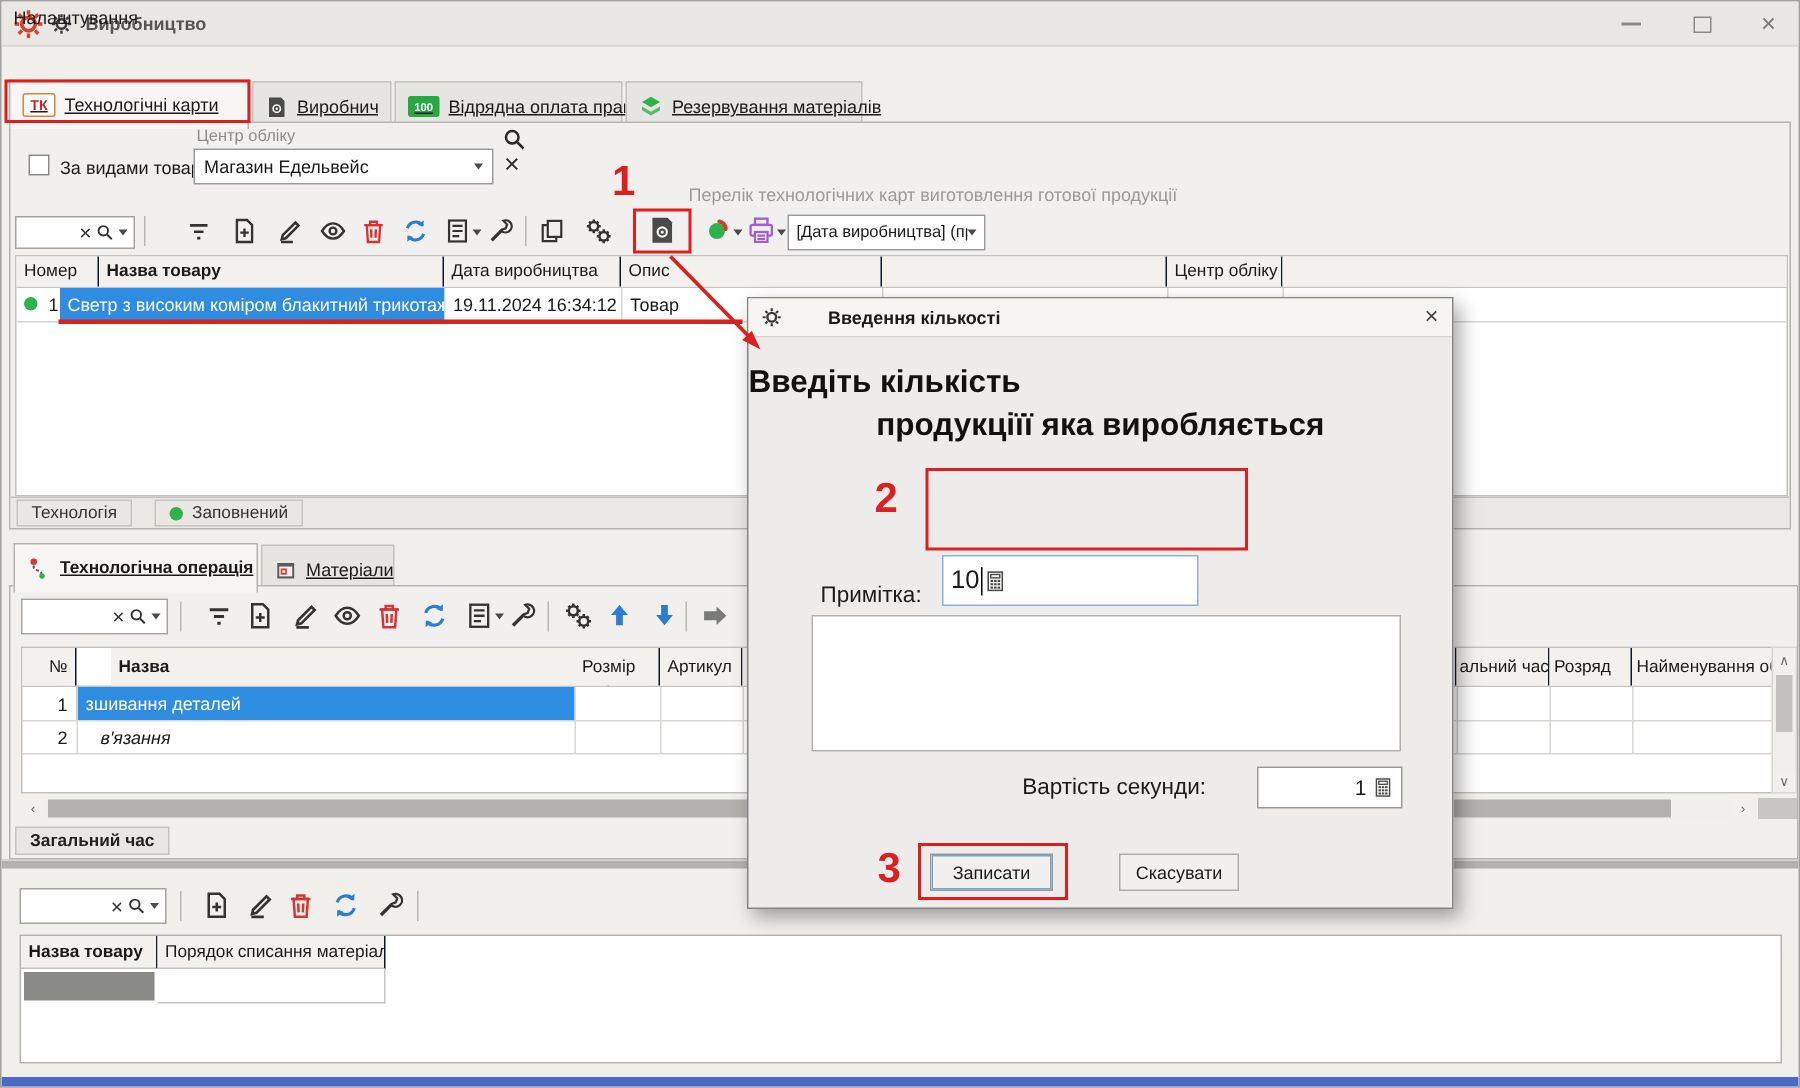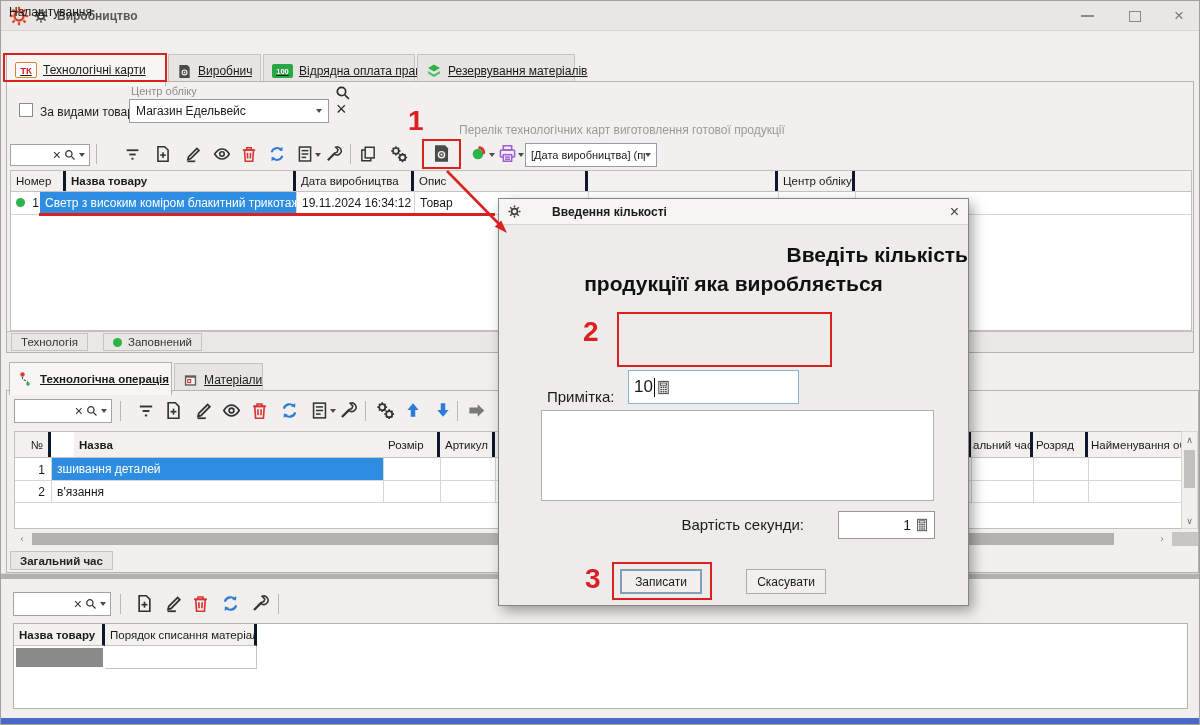--- a/index.html
+++ b/index.html
@@ -3,21 +3,21 @@
 <meta charset="utf-8">
 <style>
   html,body{margin:0;padding:0;background:#9a9a98;}
   *{box-sizing:border-box;}
   .app{position:relative;width:1200px;height:725px;background:#f0efec;font-family:"Liberation Sans",sans-serif;font-size:12px;color:#1a1a1a;overflow:hidden;border:1px solid #a0a09e;}
   .abs{position:absolute;}
   .flex{display:flex;align-items:center;}
   .sep{position:absolute;width:1px;height:20px;background:#bab8b5;}
   .searchbox{position:absolute;background:#fff;border:1px solid #a5a3a0;display:flex;align-items:center;justify-content:flex-end;padding:0 4px;gap:3px;}
   .ddtri{width:0;height:0;border-left:3.5px solid transparent;border-right:3.5px solid transparent;border-top:4px solid #4a4a48;}
-  .hdrcell{position:absolute;top:0;bottom:0;border-right:3px solid #0f172a;display:flex;align-items:center;padding:0 5px;overflow:hidden;white-space:nowrap;background:#f2f1ee;font-size:11.5px;}
+  .hdrcell{position:absolute;top:0;bottom:0;border-right:1px solid #0f172a;display:flex;align-items:center;padding:0 5px;overflow:hidden;white-space:nowrap;background:#f2f1ee;font-size:11.5px;}
   .vline{position:absolute;width:1px;background:#d8d6d3;}
   .hline{position:absolute;height:1px;background:#d8d6d3;}
   .redbox{position:absolute;border:2px solid #dc1f1f;z-index:55;pointer-events:none;}
   .annnum{position:absolute;color:#dc1f1f;font-size:28px;font-weight:bold;z-index:55;line-height:1;}
   .chip{position:absolute;background:#e9e7e4;border:1px solid #c6c4c1;display:flex;align-items:center;gap:6px;padding:0 9px;font-size:11.5px;color:#333;}
   .tab{position:absolute;display:flex;align-items:center;gap:6px;padding:16px 8px;font-size:12px;white-space:nowrap;text-decoration:underline;}
   .tab.inactive{background:#e7e5e2;border:1px solid #c6c4c1;height:27px;}
   .tab.active{background:#f7f6f4;border:1px solid #b5b3b0;border-bottom:none;height:29px;z-index:3;}
   .scrollbtn{display:flex;align-items:center;justify-content:center;color:#6a6a68;background:#f1f0ed;border:1px solid #d8d6d3;font-size:9px;}
   .btn{position:absolute;background:#f1f0ee;border:1px solid #9a9896;display:flex;align-items:center;justify-content:center;font-size:12px;color:#1a1a1a;}
@@ -435,21 +435,21 @@
           </div>
         <div class="hdrcell" style="left:1073px;width:96px;border-right:none;padding:0 3px;">
             <span>Найменування облад</span>
           </div>
       </div>
       <span class="abs" style="left:0;top:31px;width:30px;text-align:right;">1</span>
       <div class="abs" style="left:36px;top:26px;width:332px;height:22px;background:#2e8de0;color:#fff;display:flex;align-items:center;padding:0 6px;">
           <span>зшивання деталей</span>
         </div>
       <span class="abs" style="left:0;top:53px;width:30px;text-align:right;">2</span>
-      <span class="abs" style="left:42px;top:53px;">в'язання</span>
+      <span class="abs" style="left:52px;top:53px;font-style:italic;">в'язання</span>
       <div class="vline" style="left:36px;top:26px;height:44px;"></div>
       <div class="vline" style="left:368px;top:26px;height:44px;"></div>
       <div class="vline" style="left:425px;top:26px;height:44px;"></div>
       <div class="vline" style="left:480px;top:26px;height:44px;"></div>
       <div class="vline" style="left:956px;top:26px;height:44px;"></div>
       <div class="vline" style="left:1018px;top:26px;height:44px;"></div>
       <div class="vline" style="left:1073px;top:26px;height:44px;"></div>
       <div class="hline" style="left:0;top:48px;width:1169px;"></div>
       <div class="hline" style="left:0;top:70px;width:1169px;"></div>
     </div>
@@ -521,21 +521,21 @@
   <div class="abs" style="left:0;top:717px;width:1198px;height:7px;background:#4a69c9;"></div>
 
   <div class="abs" style="left:497px;top:197px;width:471px;height:408px;background:#eeecea;border:1px solid #858583;box-shadow:4px 5px 12px rgba(0,0,0,0.35);z-index:40;">
     <div class="flex" style="height:26px;background:#f6f5f3;border-bottom:1px solid #d8d6d3;padding:0 9px;gap:7px;">
       <svg style="width:13px;height:13px;color:#3a3a3a;flex:none;">
           <use href="#i-gear"></use>
         </svg>
       <span style="font-weight:bold;font-size:12px;flex:1;margin-left:24px;">Введення кількості</span>
       <span style="font-size:16px;color:#444;">×</span>
     </div>
-    <div class="abs" style="left:0;top:44px;width:100%;text-align:right;font-size:21px;font-weight:bold;color:#111;">Введіть кількість</div>
+    <div class="abs" style="left:0;top:44px;width:100%;text-align:left;font-size:21px;font-weight:bold;color:#111;">Введіть кількість</div>
     <div class="abs" style="left:0;top:73px;width:100%;text-align:center;font-size:21px;font-weight:bold;color:#111;">продукціїї яка виробляється</div>
 
     <div class="redbox" style="left:118px;top:113px;width:215px;height:55px;"></div>
     <div class="annnum" style="left:84px;top:119px;">2</div>
     <div class="abs flex" style="left:129px;top:123px;width:171px;height:34px;background:#fff;border:1px solid #8ab2d2;padding:0 5px;gap:1px;margin-top:48px;">
       <span style="font-size:17px;">10</span>
       <div style="width:1.5px;height:19px;background:#000;"></div>
       <svg class="calcic" style="width:15px;height:15px;">
           <use href="#i-calc"></use>
         </svg>

